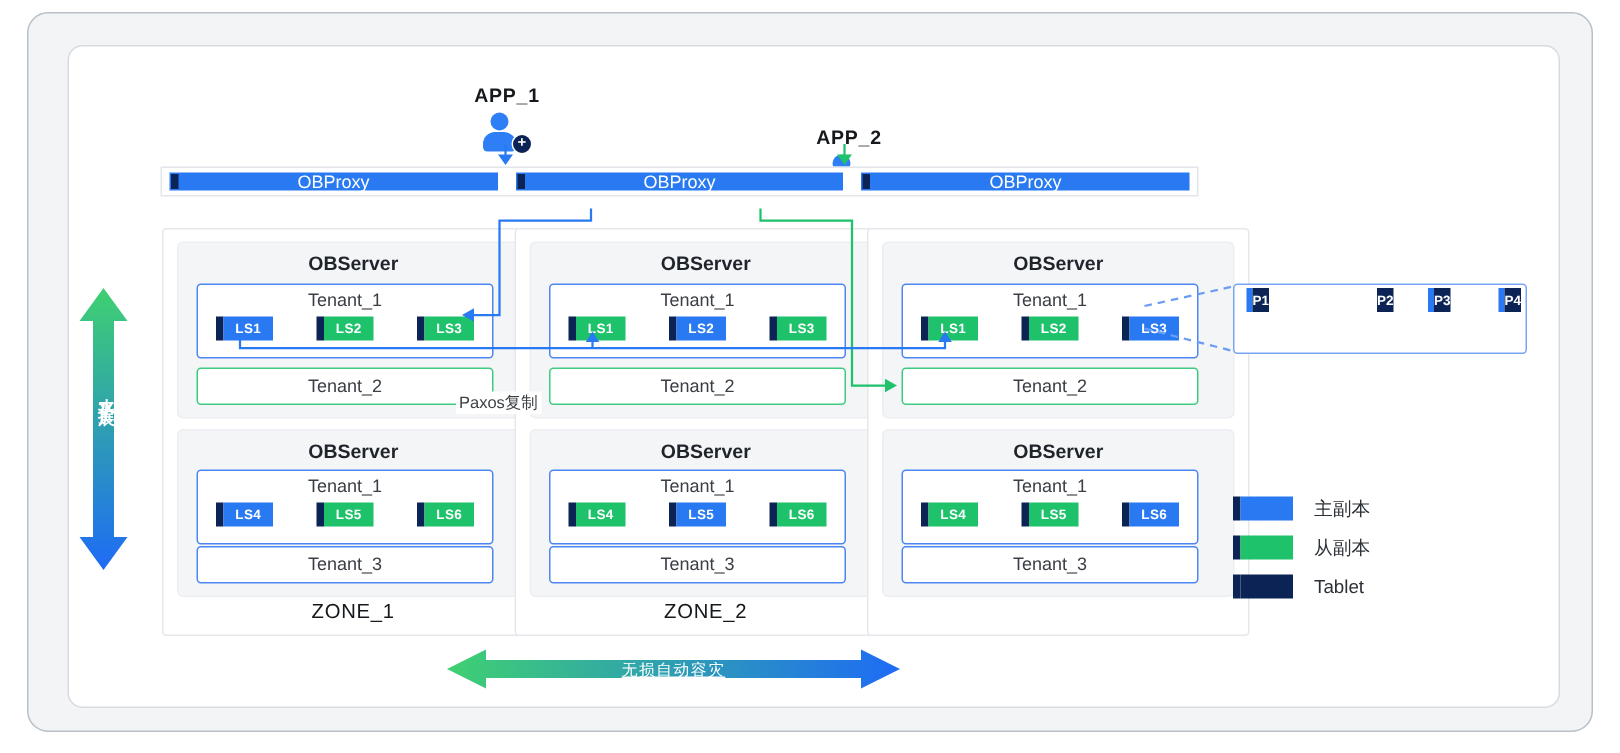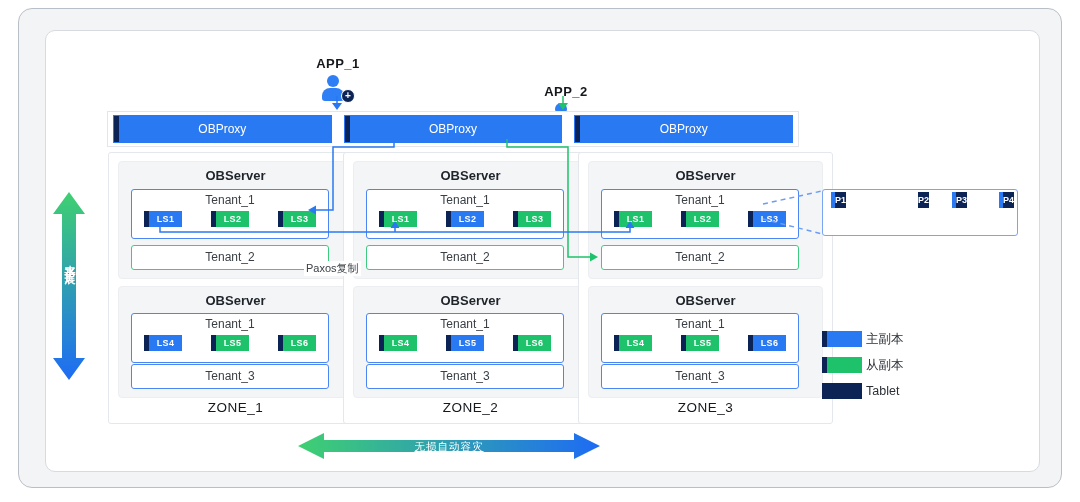--- a/index.html
+++ b/index.html
@@ -16,21 +16,21 @@
   .app-label { font-size:13px; font-weight:bold; color:#15181c; letter-spacing:.5px; }
   .user-icon { position:relative; display:inline-block; width:34px; height:28px; margin-top:4px; }
   .user-icon .head { position:absolute; left:6px; top:0; width:12px; height:12px; border-radius:50%; background:#2e7ef5; }
   .user-icon .torso { position:absolute; left:1px; top:13px; width:22px; height:13px;
                       border-radius:8px 8px 3px 3px; background:#2e7ef5; }
   .plus-badge { position:absolute; right:0; bottom:0; width:14px; height:14px; border-radius:50%;
                 background:#0c2355; border:1.5px solid #fff; color:#fff; font-size:10px; font-weight:bold;
                 display:flex; align-items:center; justify-content:center; line-height:1; }
 
   
-  .proxy-row { position:absolute; left:107px; top:111px; width:692px; height:36px; background:#fff;
+  .proxy-row { position:absolute; left:107px; top:111px; width:692px; height:20px; background:#fff;
                border:1px solid #e2e5e9; display:flex; gap:12px; padding:3px 5px; }
   .proxy-bar { position:relative; flex:1; background:#2979F2; display:flex; align-items:center; justify-content:center; }
   .proxy-bar .edge { position:absolute; left:1px; top:1px; bottom:1px; width:5px; background:#0c2355; }
   .proxy-label { color:#fff; font-size:12px; }
 
   
   .zone { position:absolute; top:152px; width:255px; height:272px; background:#fff;
           border:1px solid #e4e7eb; border-radius:3px; }
   .server { position:absolute; left:9px; right:9px; background:#f4f5f7; border:1px solid #eceef1; border-radius:4px; }
   .server.s1 { top:8px; height:118px; }
@@ -60,21 +60,21 @@
   .pchip-bar { width:4px; background:#2979F2; }
   .pchip-body { flex:1; display:flex; align-items:center; justify-content:center;
                 color:#fff; font-size:9px; font-weight:bold; }
 
   
   .legend { position:absolute; left:822px; top:331px; }
   .legend-row { display:flex; align-items:center; height:16px; margin-bottom:10px; }
   .swatch { display:flex; width:40px; height:16px; }
   .swatch-bar { width:5px; background:#0C2355; }
   .swatch-body { flex:1; }
-  .legend-text { margin-left:4px; font-size:12.5px; color:#2b3036; }
+  .legend-text { margin-left:14px; font-size:12.5px; color:#2b3036; }
 
   .overlay { position:absolute; left:0; top:0; width:1080px; height:502px; pointer-events:none; }
 
   .paxos-label { position:absolute; left:304px; top:219px; font-size:11px; color:#3c4146;
                  background:#fff; padding:0 2px;margin-top:42px; }
   .hscale-label { position:absolute; left:62px; top:256px; writing-mode:vertical-rl; text-orientation:upright;
                   color:#fff; font-size:11px; letter-spacing:3px; font-weight:bold; }
   .dr-label { position:absolute; left:389px; top:440px; width:120px; text-align:center;
               color:#fff; font-size:10.5px; letter-spacing:1px;text-decoration:underline; }
 </style>
@@ -246,21 +246,20 @@
               <span class="chip-body" style="background: rgb(30, 194, 107);">LS5</span>
             </div>
           <div class="chip">
               <span class="chip-bar"></span>
               <span class="chip-body" style="background: rgb(41, 121, 242);">LS6</span>
             </div>
         </div>
       </div>
       <div class="tenant-extra" style="border-color: rgb(76, 134, 242);">Tenant_3</div>
     </div>
-    <div class="zone-label">ZONE_3</div>
   </div>
 
   <div class="ls-panel">
     <div class="pchip-row">
       <div class="pchip">
           <span class="pchip-bar"></span>
           <span class="pchip-body" style="background: rgb(12, 35, 85);">P1</span>
         </div>
       <div class="pchip">
           <span class="pchip-bar"></span>

